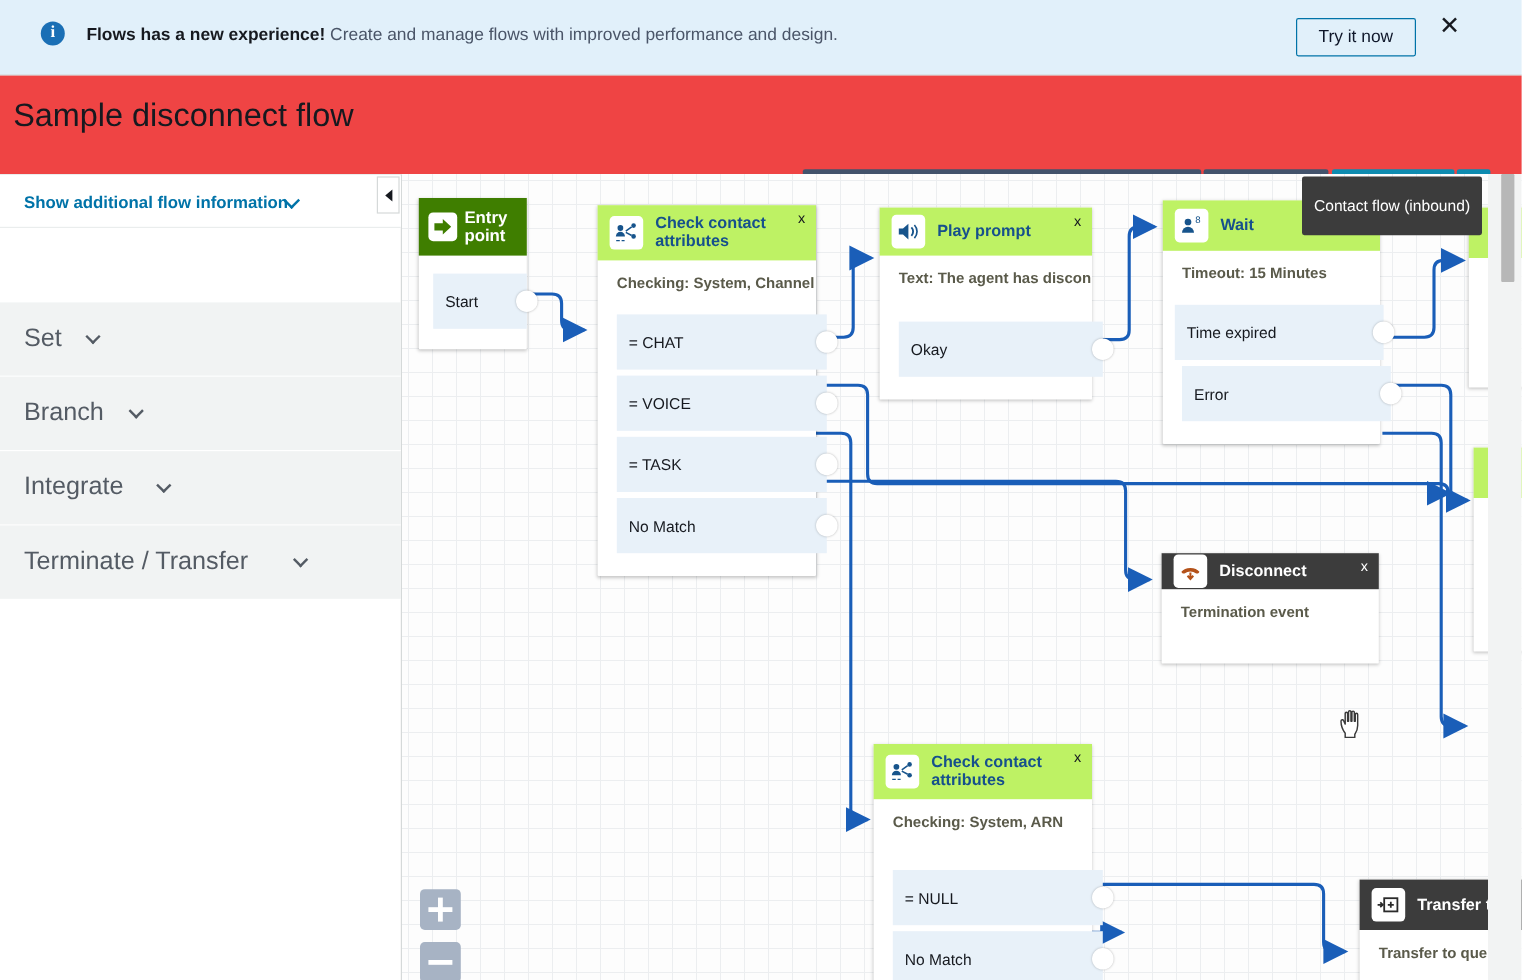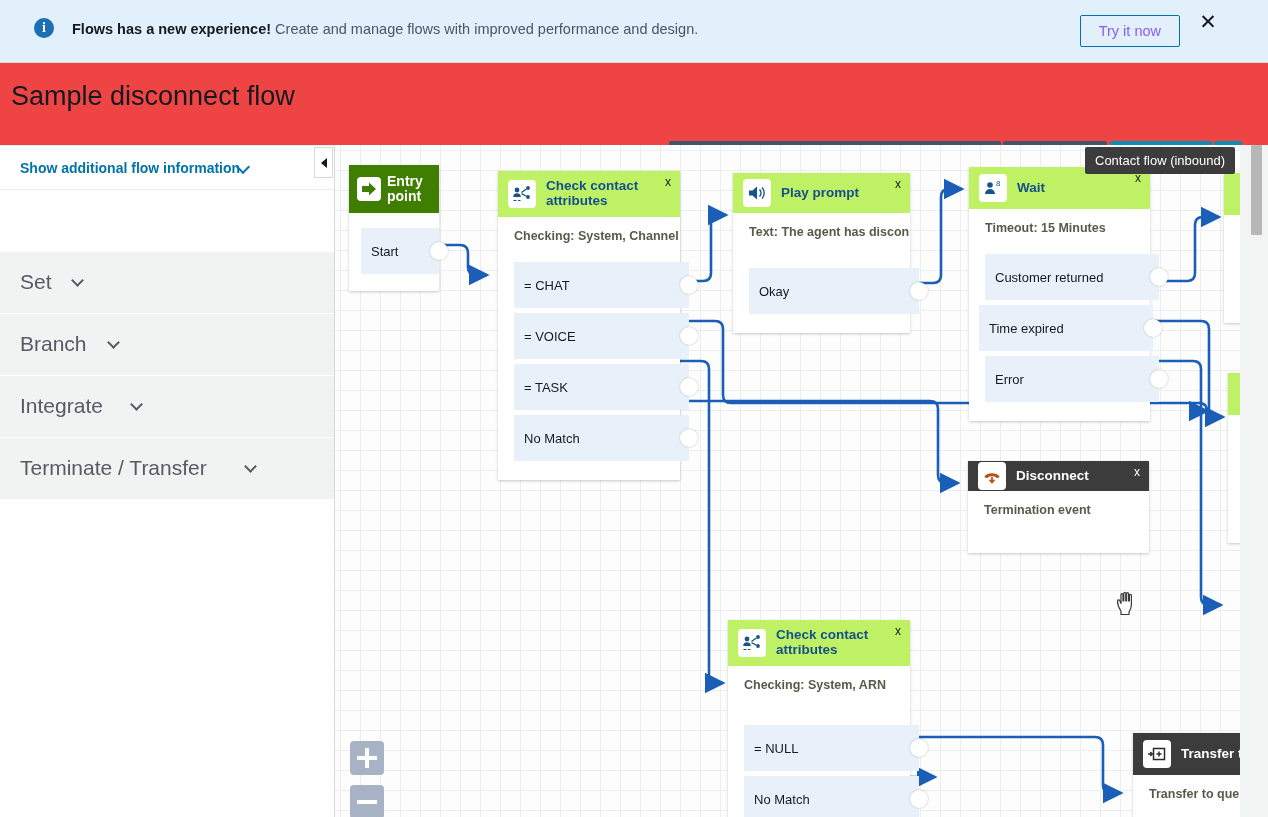--- a/index.html
+++ b/index.html
@@ -29,21 +29,21 @@
   #banner-text {
     position: absolute; left: 72px; top: 21px;
     font-size: 14.5px; color: #4a5568;
     white-space: nowrap;
   }
   #banner-text .strong { font-weight: bold; color: #16191f; }
   #banner-cta {
     position: absolute; right: 88px; top: 15px;
     padding: 7px 18px;
     border: 1px solid #0073a8; border-radius: 2px;
-    background: transparent; color: #8b5cf6;
+    background: transparent; color: #0f172a;
     font-size: 14.5px; cursor: pointer;
     font-family: "Liberation Sans", sans-serif;
   }
   #banner-close {
     position: absolute; right: 48px; top: 10px;
     width: 24px; height: 24px; cursor: pointer;
     color: #16191f; font-size: 21px; line-height: 24px;
     text-align: center; font-weight: 300;
   }
 
@@ -241,21 +241,21 @@
     width: 18px; height: 18px; border-radius: 50%;
     background: #fff; box-shadow: 0 0 2px rgba(0,0,0,0.28);
     cursor: pointer;
   }
   .node-pad { height: 10px; }
 
   
   #canvas-tooltip {
     position: absolute; left: 750px; top: 2px;
     background: #3c3c3c; color: #fff;
-    font-size: 13px; padding: 6px 10px;
+    font-size: 13px; padding: 17px 10px;
     border-radius: 2px; white-space: nowrap;
     z-index: 50;
   }
 
   
   .zoom-btn {
     position: absolute; left: 15px;
     width: 34px; height: 34px;
     background: #a7b3c4; border-radius: 4px; cursor: pointer;
   }
@@ -447,24 +447,20 @@
           <circle cx="7" cy="7" r="2.8" fill="#17548c"></circle>
           <path d="M2,16 a5,5 0 0 1 10,0 z" fill="#17548c"></path>
           <text x="13" y="8" font-size="8" fill="#17548c" font-family="Liberation Sans, sans-serif">8</text>
         </svg>
       </div>
       <div class="node-title">Wait</div>
       <span class="node-x">x</span>
     </div>
     <div class="node-sub">Timeout: 15 Minutes</div>
     <div style="height:10px;"></div>
-    <div class="port-row" style="width:174px;">
-      <span class="port-label">Customer returned</span>
-      <span class="port-dot"></span>
-    </div>
     <div class="port-row" style="width:174px;margin-left:10px;">
       <span class="port-label">Time expired</span>
       <span class="port-dot"></span>
     </div>
     <div class="port-row" style="width:174px;">
       <span class="port-label">Error</span>
       <span class="port-dot"></span>
     </div>
     <div style="height:14px;"></div>
   </div>

